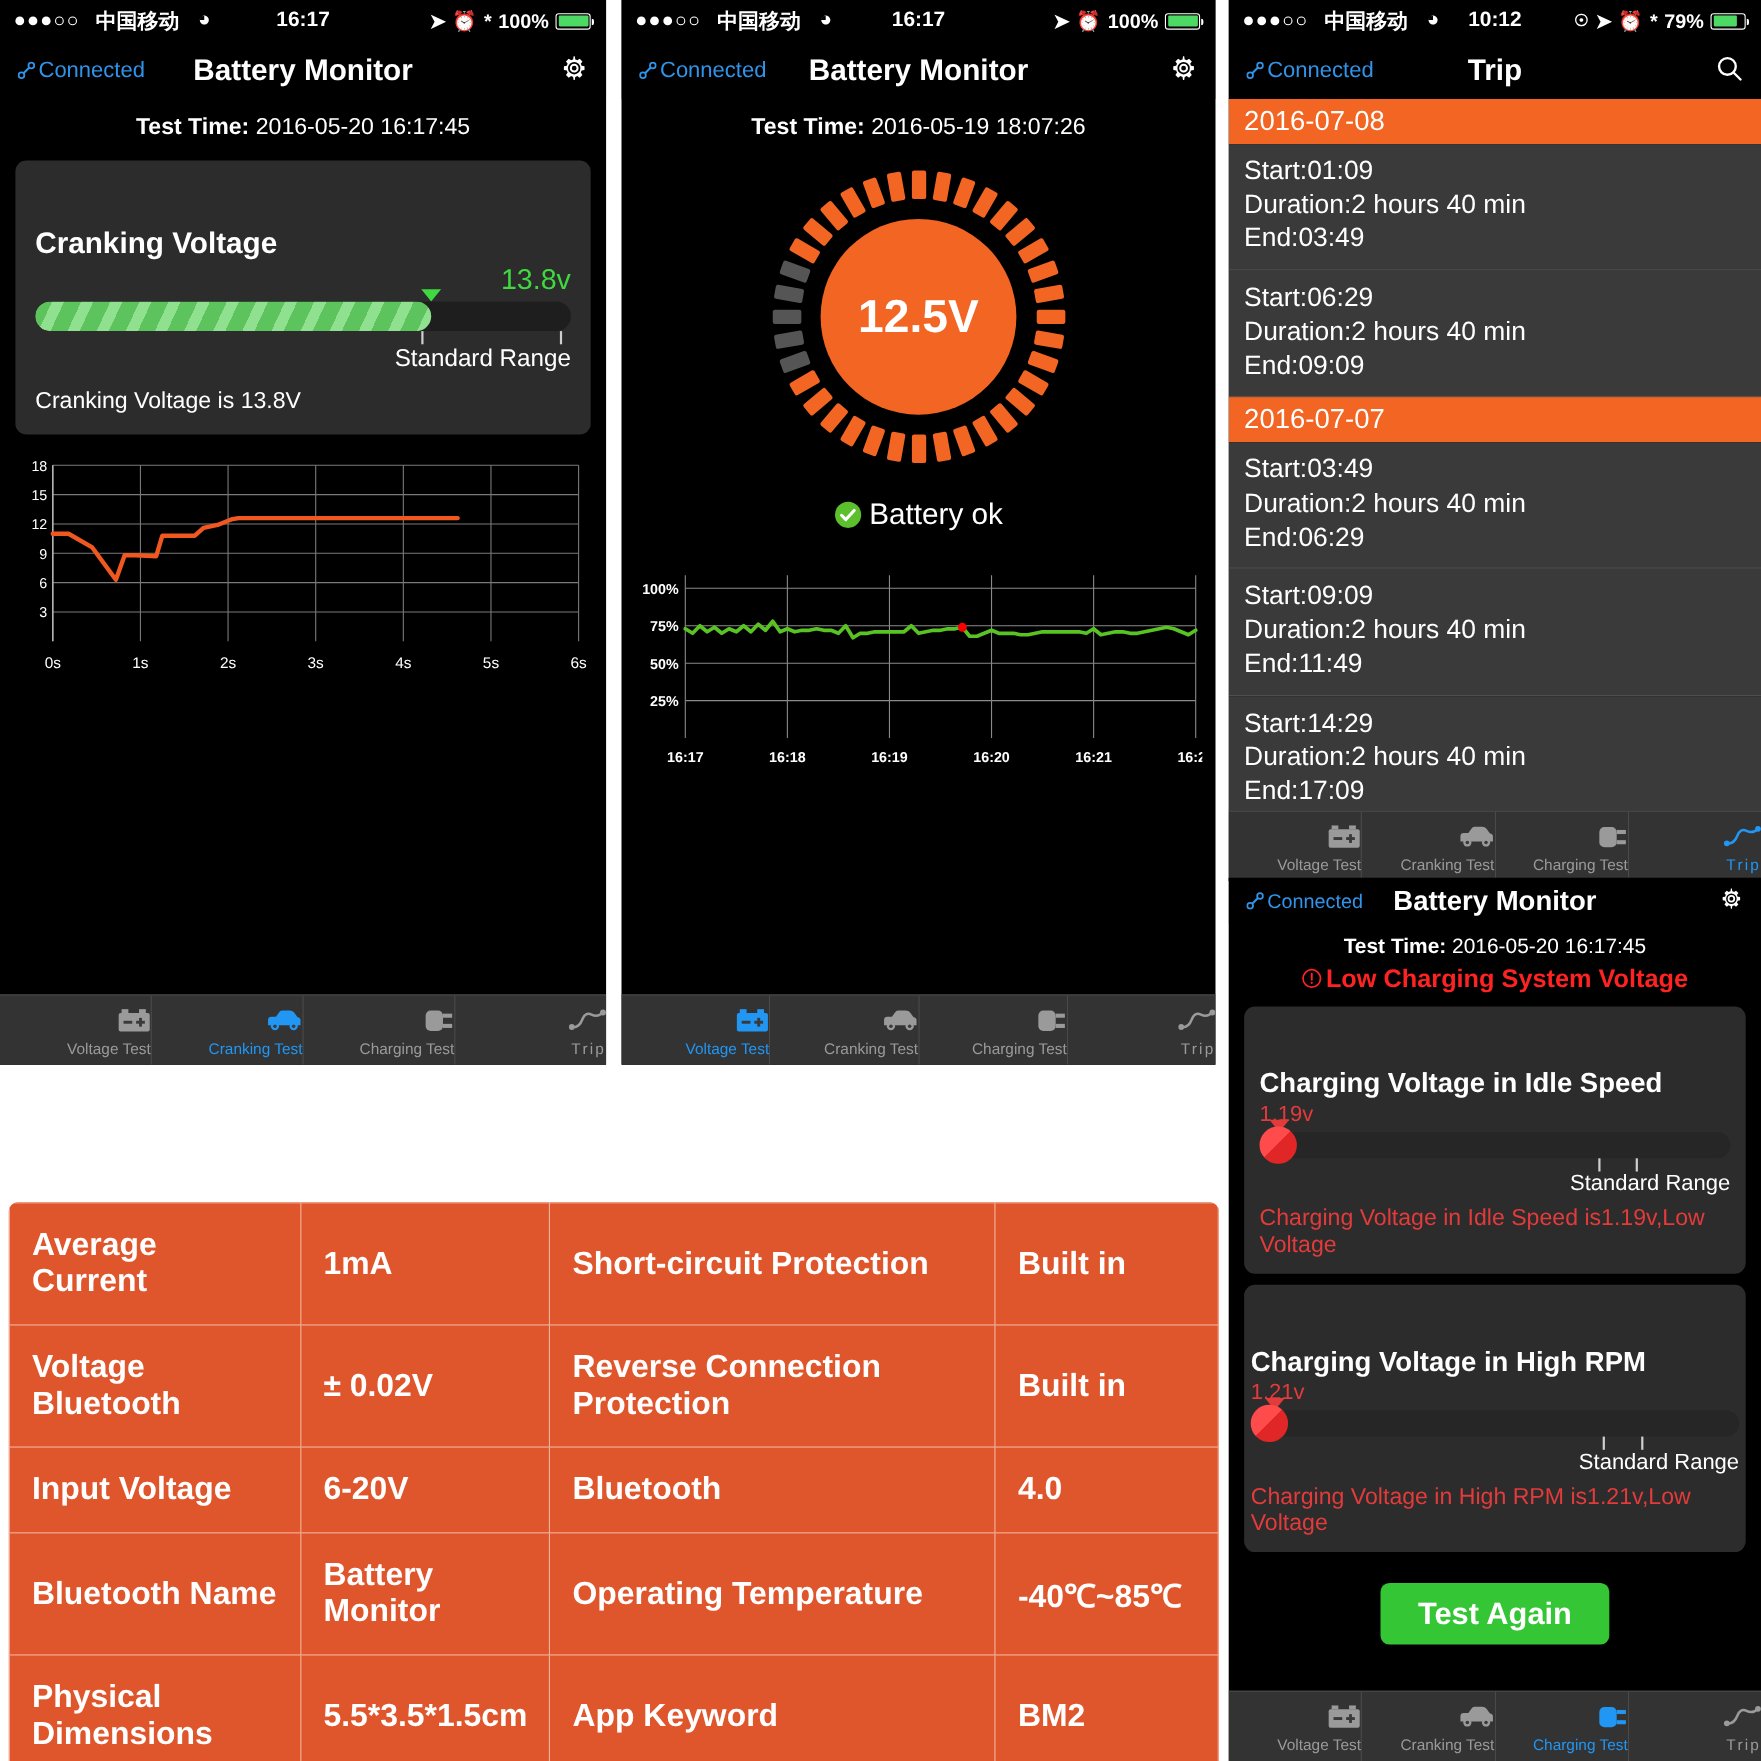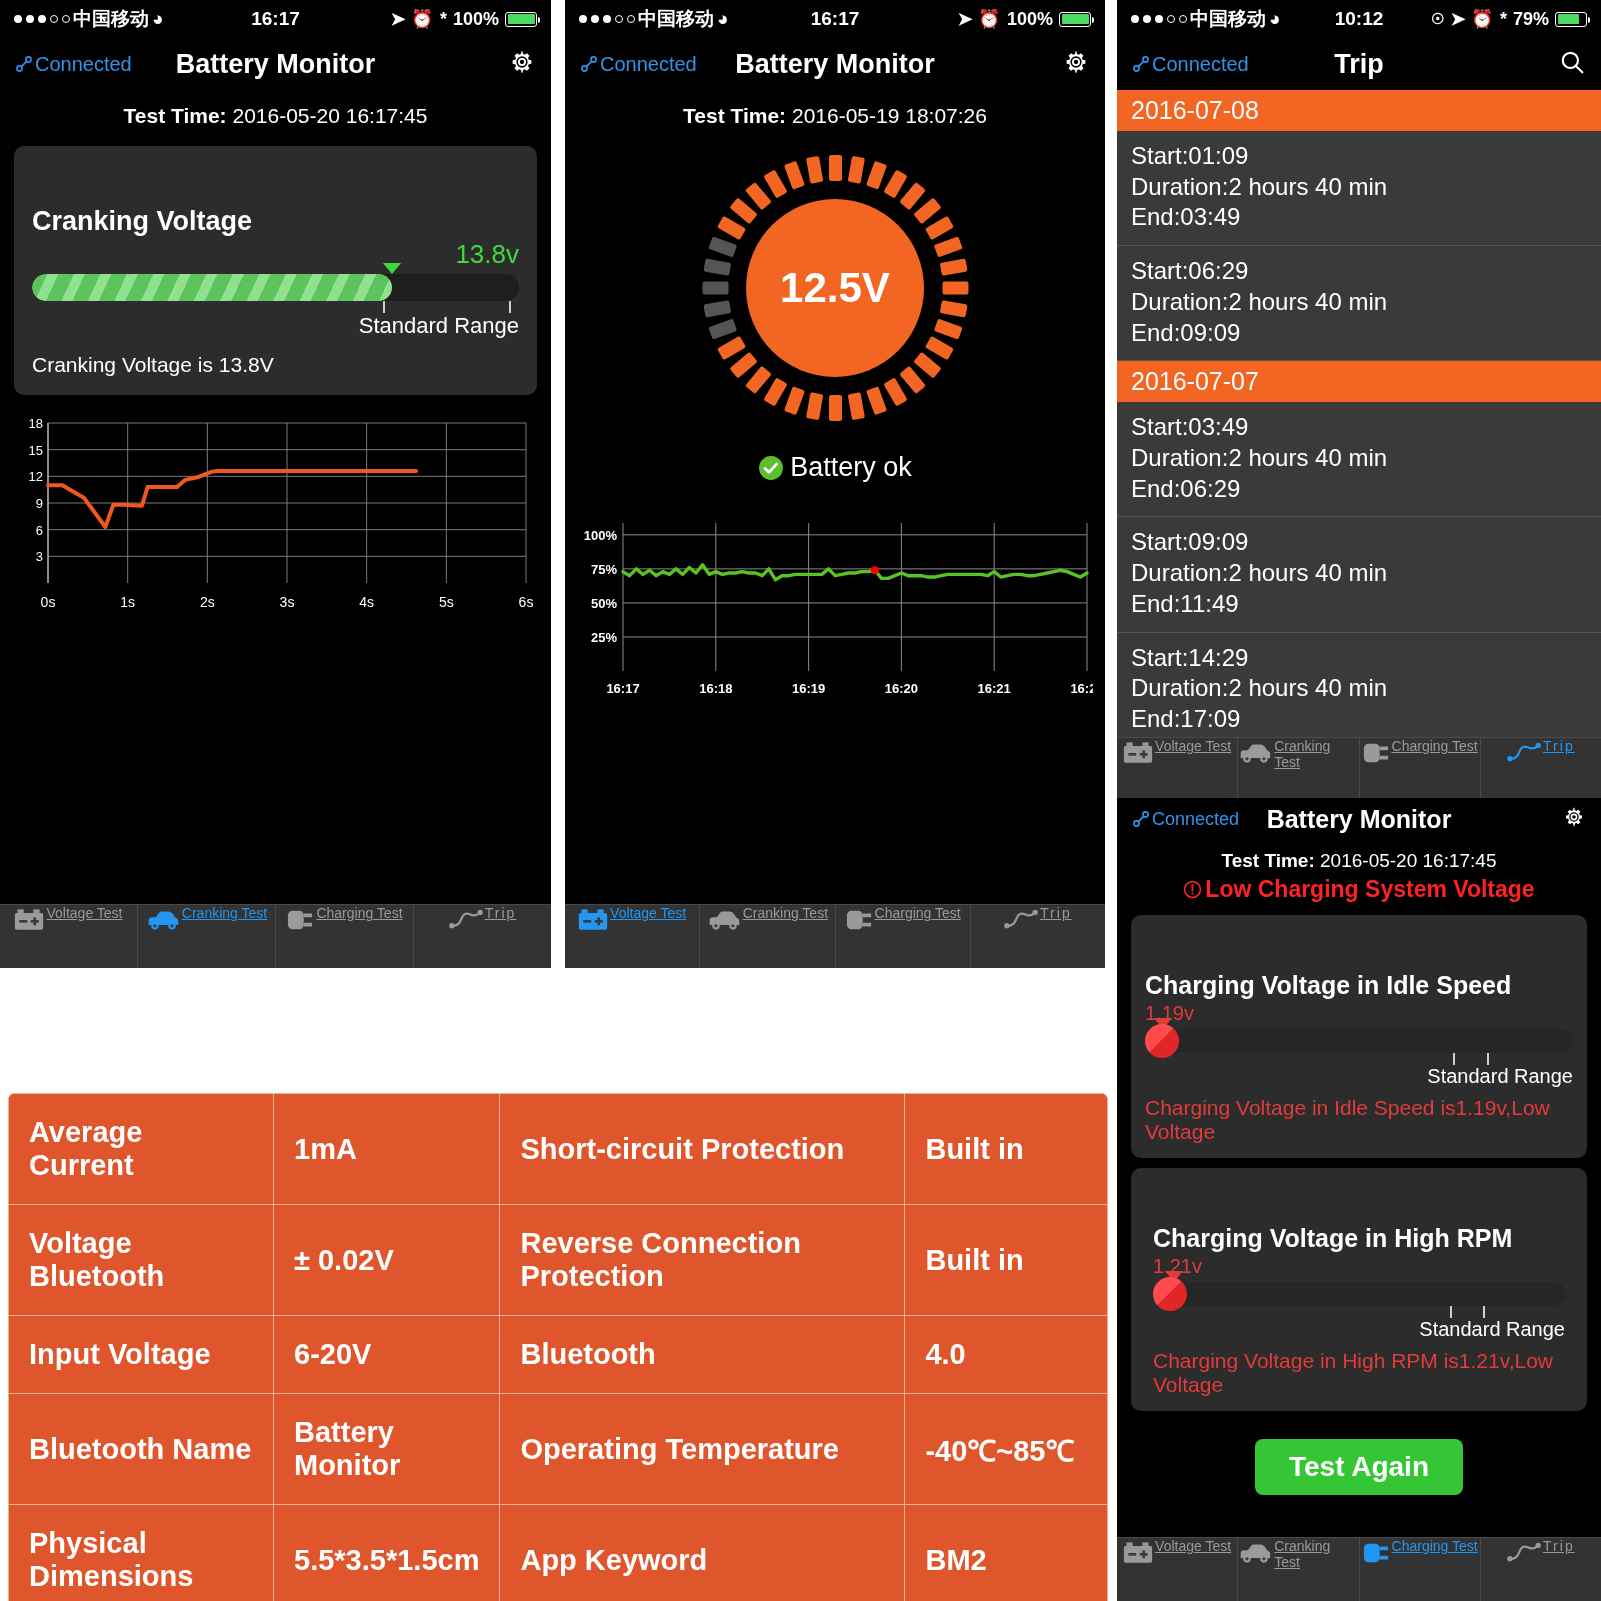--- a/index.html
+++ b/index.html
@@ -4,21 +4,21 @@
 <style>
   * { box-sizing: border-box; margin: 0; padding: 0; }
   html, body { width: 1601px; height: 1601px; background: #ffffff; overflow: hidden; }
   body { font-family: "Liberation Sans", sans-serif; position: relative; }
 
   .panel { position: absolute; background: #000; overflow: hidden; }
 
   
   .statusbar { height: 38px; background:#000; color:#fff; display:flex; align-items:center;
                padding: 0 14px; font-size: 20px; font-weight: bold; position: relative; }
-  .sb-left { display:flex; align-items:center; gap:3px; }
+  .sb-left { display:flex; align-items:center; gap:17px; }
   .dots { display:flex; gap:4px; align-items:center; }
   .dot { width:8px; height:8px; border-radius:50%; background:#fff; display:block; }
   .dot.hollow { background:transparent; border:1.5px solid #fff; width:8px; height:8px; }
   .carrier { font-size:19px; font-weight:bold; letter-spacing:0; }
   .wifi { font-size:19px; }
   .sb-center { position:absolute; left:0; right:0; text-align:center; font-size:19px; font-weight:bold; }
   .sb-right { margin-left:auto; display:flex; align-items:center; gap:6px; font-size:18px; position:relative; z-index:2;}
   .batt { width:32px; height:15px; border:1.5px solid #fff; border-radius:3px; padding:1.5px; position:relative; }
   .batt::after { content:""; position:absolute; right:-4px; top:4px; width:2.5px; height:6px; background:#fff; border-radius:0 2px 2px 0;}
   .batt > i { display:block; height:100%; background:#4cd964; border-radius:1px; }
@@ -29,22 +29,22 @@
   .nav-connected { color:#2f94ea; font-size:20px; display:flex; align-items:center; gap:3px; z-index:2;}
   .nav-title { position:absolute; left:0; right:0; text-align:center; font-size:27px; font-weight:bold; }
   .nav-right { margin-left:auto; z-index:2; }
   .gear { width:26px; height:26px; }
   .searchicon { width:26px; height:26px; }
   .link-icon { display:inline-block; width:16px; height:16px; }
 
   
   .tabbar { position:absolute; bottom:0; left:0; right:0; height:64px; background:#333333;
             display:flex; border-top:1px solid #4a4a4a; }
-  .tab { flex:1; display:flex; flex-direction:row; align-items:flex-start; justify-content:center;
-         gap:2px; border-right:1px solid #4a4a4a; color:#9a9a9a; font-size:14px;text-decoration:underline; }
+  .tab { flex:1; display:flex; flex-direction:column; align-items:flex-end; justify-content:center;
+         gap:2px; border-right:1px solid #4a4a4a; color:#9a9a9a; font-size:14px; }
   .tab:last-child { border-right:none; }
   .tab.active { color:#2196f3; }
   .tab .ti { height:30px; display:flex; align-items:center; }
   .tab .tl { font-size:14px; }
   .tab.trip .tl { letter-spacing:2px; }
 
   
   .testtime { text-align:center; color:#fff; font-size:21px; padding:14px 0 6px; }
   .testtime b { font-weight:bold; }
 
@@ -590,21 +590,21 @@
       <div class="knob" style="top:12px;"></div>
       <div class="bar-ticks">
         <i style="left:72%"></i>
           <i style="left:80%"></i>
       </div>
       <div class="std-label" style="font-size:20px;">Standard Range</div>
     </div>
     <div class="card-note" style="margin-top:8px;">Charging Voltage in Idle Speed is1.19v,Low Voltage</div>
   </div>
 
-  <div class="card red" style="margin:10px 14px 0;padding:12px 22px 14px;">
+  <div class="card red" style="margin:10px 14px 0;padding:12px 6px 14px;">
     <div class="card-title" style="font-size:25px;">Charging Voltage in High RPM</div>
     <div class="bar-value">1.21v</div>
     <div class="bar-wrap">
       <div class="marker" style="top:-11px;left:3%;border-top-color:#e23b3b;"></div>
       <div class="bar-track" style="height:24px;"></div>
       <div class="knob" style="top:12px;"></div>
       <div class="bar-ticks">
         <i style="left:72%"></i>
           <i style="left:80%"></i>
       </div>

